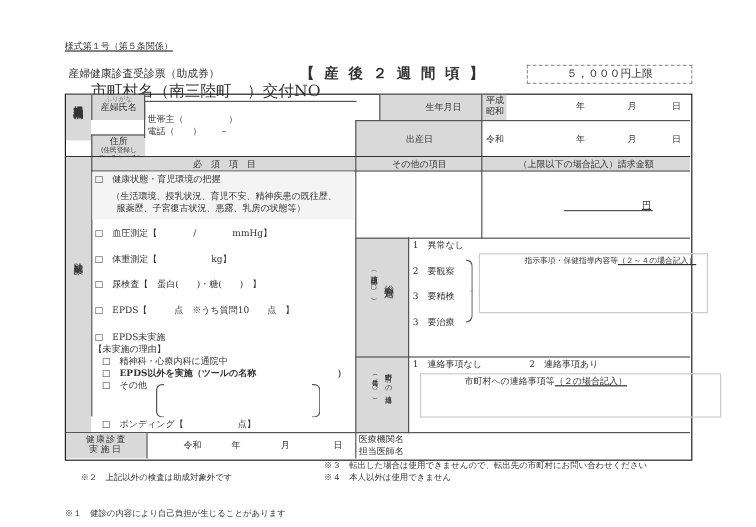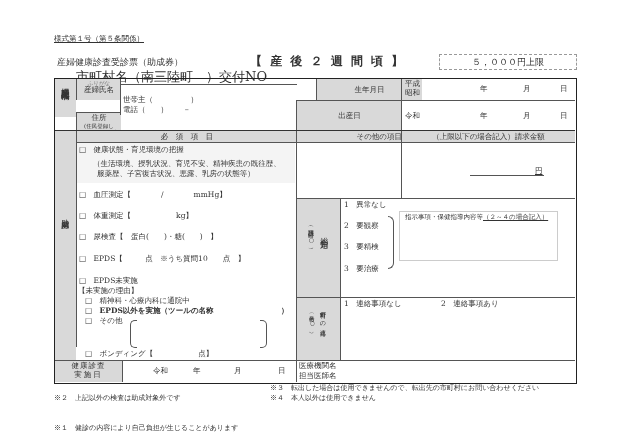--- a/index.html
+++ b/index.html
@@ -6,21 +6,21 @@
   body { width:630px; height:439px; position:relative; overflow:hidden;
          font-family:"DejaVu Serif", "Liberation Serif", serif; color:#333; }
   .abs { position:absolute; }
   .t { font-size:7.5px; line-height:1.15; white-space:nowrap; }
   .gray { background:#d9d9d9; }
   .lt { background:#f4f4f4; }
   .bl { border-left:1px solid #555; }
   .bt { border-top:1px solid #555; }
   .vt { writing-mode:vertical-rl; text-orientation:upright; letter-spacing:1px; }
   .dash { border:1px dashed #999; }
-  .sbox { border:1px solid #ccc; }
+  .sbox { border:1px solid #ccc;padding-left:32px; }
   .ul { text-decoration:underline; }
 </style>
 </head>
 <body>
 
 <div class="abs t" style="left:54px;top:35px;font-size:7.5px;text-decoration:underline;">様式第１号（第５条関係）</div>
 <div class="abs t" style="left:57px;top:57px;font-size:9px;">産婦健康診査受診票（助成券）</div>
 <div class="abs t" style="left:76px;top:70px;font-size:13px;">市町村名（南三陸町　）交付NO</div>
 <div class="abs t" style="left:250px;top:55px;font-size:12px;letter-spacing:2px;font-weight:bold;">【 産 後 ２ 週 間 頃 】</div>
 <div class="abs dash" style="left:439px;top:54px;width:136px;height:14px;">
@@ -68,21 +68,21 @@
 
 <div class="abs" style="left:55px;top:130px;width:520px;border-top:1.5px solid #333;"></div>
 
 <div class="abs gray" style="left:55px;top:131px;width:21px;height:229px;"></div>
 <div class="abs t vt" style="left:60px;top:212px;font-size:8px;">助成対象</div>
 
 <div class="abs gray bl" style="left:76px;top:131px;width:220px;height:11px;">
   <div class="t" style="text-align:center;line-height:11px;">必　須　項　目</div>
 </div>
 <div class="abs gray bl" style="left:296px;top:131px;width:105px;height:11px;">
-  <div class="t" style="text-align:right;line-height:11px;">その他の項目</div>
+  <div class="t" style="text-align:center;line-height:11px;">その他の項目</div>
 </div>
 <div class="abs gray bl" style="left:401px;top:131px;width:173px;height:11px;">
   <div class="t" style="text-align:center;line-height:11px;">（上限以下の場合記入）請求金額</div>
 </div>
 
 <div class="abs bl bt" style="left:76px;top:142px;width:220px;height:204px;"></div>
 <div class="abs lt" style="left:77px;top:143px;width:218px;height:40px;"></div>
 <div class="abs t" style="left:79px;top:146px;"><span>□</span>　<span>健康状態・育児環境の把握</span></div>
 <div class="abs t" style="left:93px;top:160px;">（生活環境、授乳状況、育児不安、精神疾患の既往歴、</div>
 <div class="abs t" style="left:97px;top:170px;">服薬歴、子宮復古状況、悪露、乳房の状態等）</div>
@@ -121,34 +121,37 @@
   </div>
 </div>
 
 <div class="abs gray bl bt" style="left:296px;top:297px;width:44px;height:63px;">
   <div class="t vt" style="position:absolute;left:22px;top:8px;font-size:6px;">市町村への連絡</div>
   <div class="t vt" style="position:absolute;left:12px;top:12px;font-size:5.5px;">（番号に○）</div>
 </div>
 <div class="abs bl bt" style="left:340px;top:297px;width:234px;height:63px;">
   <div class="t" style="position:absolute;left:3px;top:2px;">1　連絡事項なし</div>
   <div class="t" style="position:absolute;left:100px;top:2px;">2　連絡事項あり</div>
+  <div class="sbox" style="position:absolute;left:9px;top:13px;width:217px;height:35px;">
+    <div class="t" style="margin:2px 0 0 4px;"><span>市町村への連絡事項等</span><span class="ul">（２の場合記入）</span></div>
+  </div>
 </div>
 
 <div class="abs" style="left:55px;top:360px;width:520px;border-top:1px solid #555;"></div>
 <div class="abs gray" style="left:55px;top:361px;width:67px;height:21px;">
   <div class="t" style="text-align:center;letter-spacing:1px;margin-top:1px;">健康診査</div>
   <div class="t" style="text-align:center;letter-spacing:2px;">実施日</div>
 </div>
 <div class="abs bl" style="left:122px;top:361px;width:174px;height:21px;">
   <div class="t" style="position:absolute;left:30px;top:6px;">令和</div>
   <div class="t" style="position:absolute;left:70px;top:6px;">年</div>
   <div class="t" style="position:absolute;left:111px;top:6px;">月</div>
   <div class="t" style="position:absolute;left:155px;top:6px;">日</div>
 </div>
 <div class="abs bl" style="left:296px;top:361px;width:278px;height:21px;">
   <div class="t" style="position:absolute;left:2px;top:1px;">医療機関名</div>
   <div class="t" style="position:absolute;left:2px;top:11px;">担当医師名</div>
 </div>
 
 <div class="abs t" style="left:54px;top:400px;font-size:7px;margin-top:24px;"><span>※１</span>　<span>健診の内容により自己負担が生じることがあります</span></div>
-<div class="abs t" style="left:54px;top:394px;font-size:7px;"><span>※２</span>　<span>上記以外の検査は助成対象外です</span></div>
+<div class="abs t" style="left:67px;top:394px;font-size:7px;"><span>※２</span>　<span>上記以外の検査は助成対象外です</span></div>
 <div class="abs t" style="left:270px;top:384px;font-size:7px;"><span>※３</span>　<span>転出した場合は使用できませんので、転出先の市町村にお問い合わせください</span></div>
 <div class="abs t" style="left:270px;top:394px;font-size:7px;"><span>※４</span>　<span>本人以外は使用できません</span></div>
 
 </body></html>

